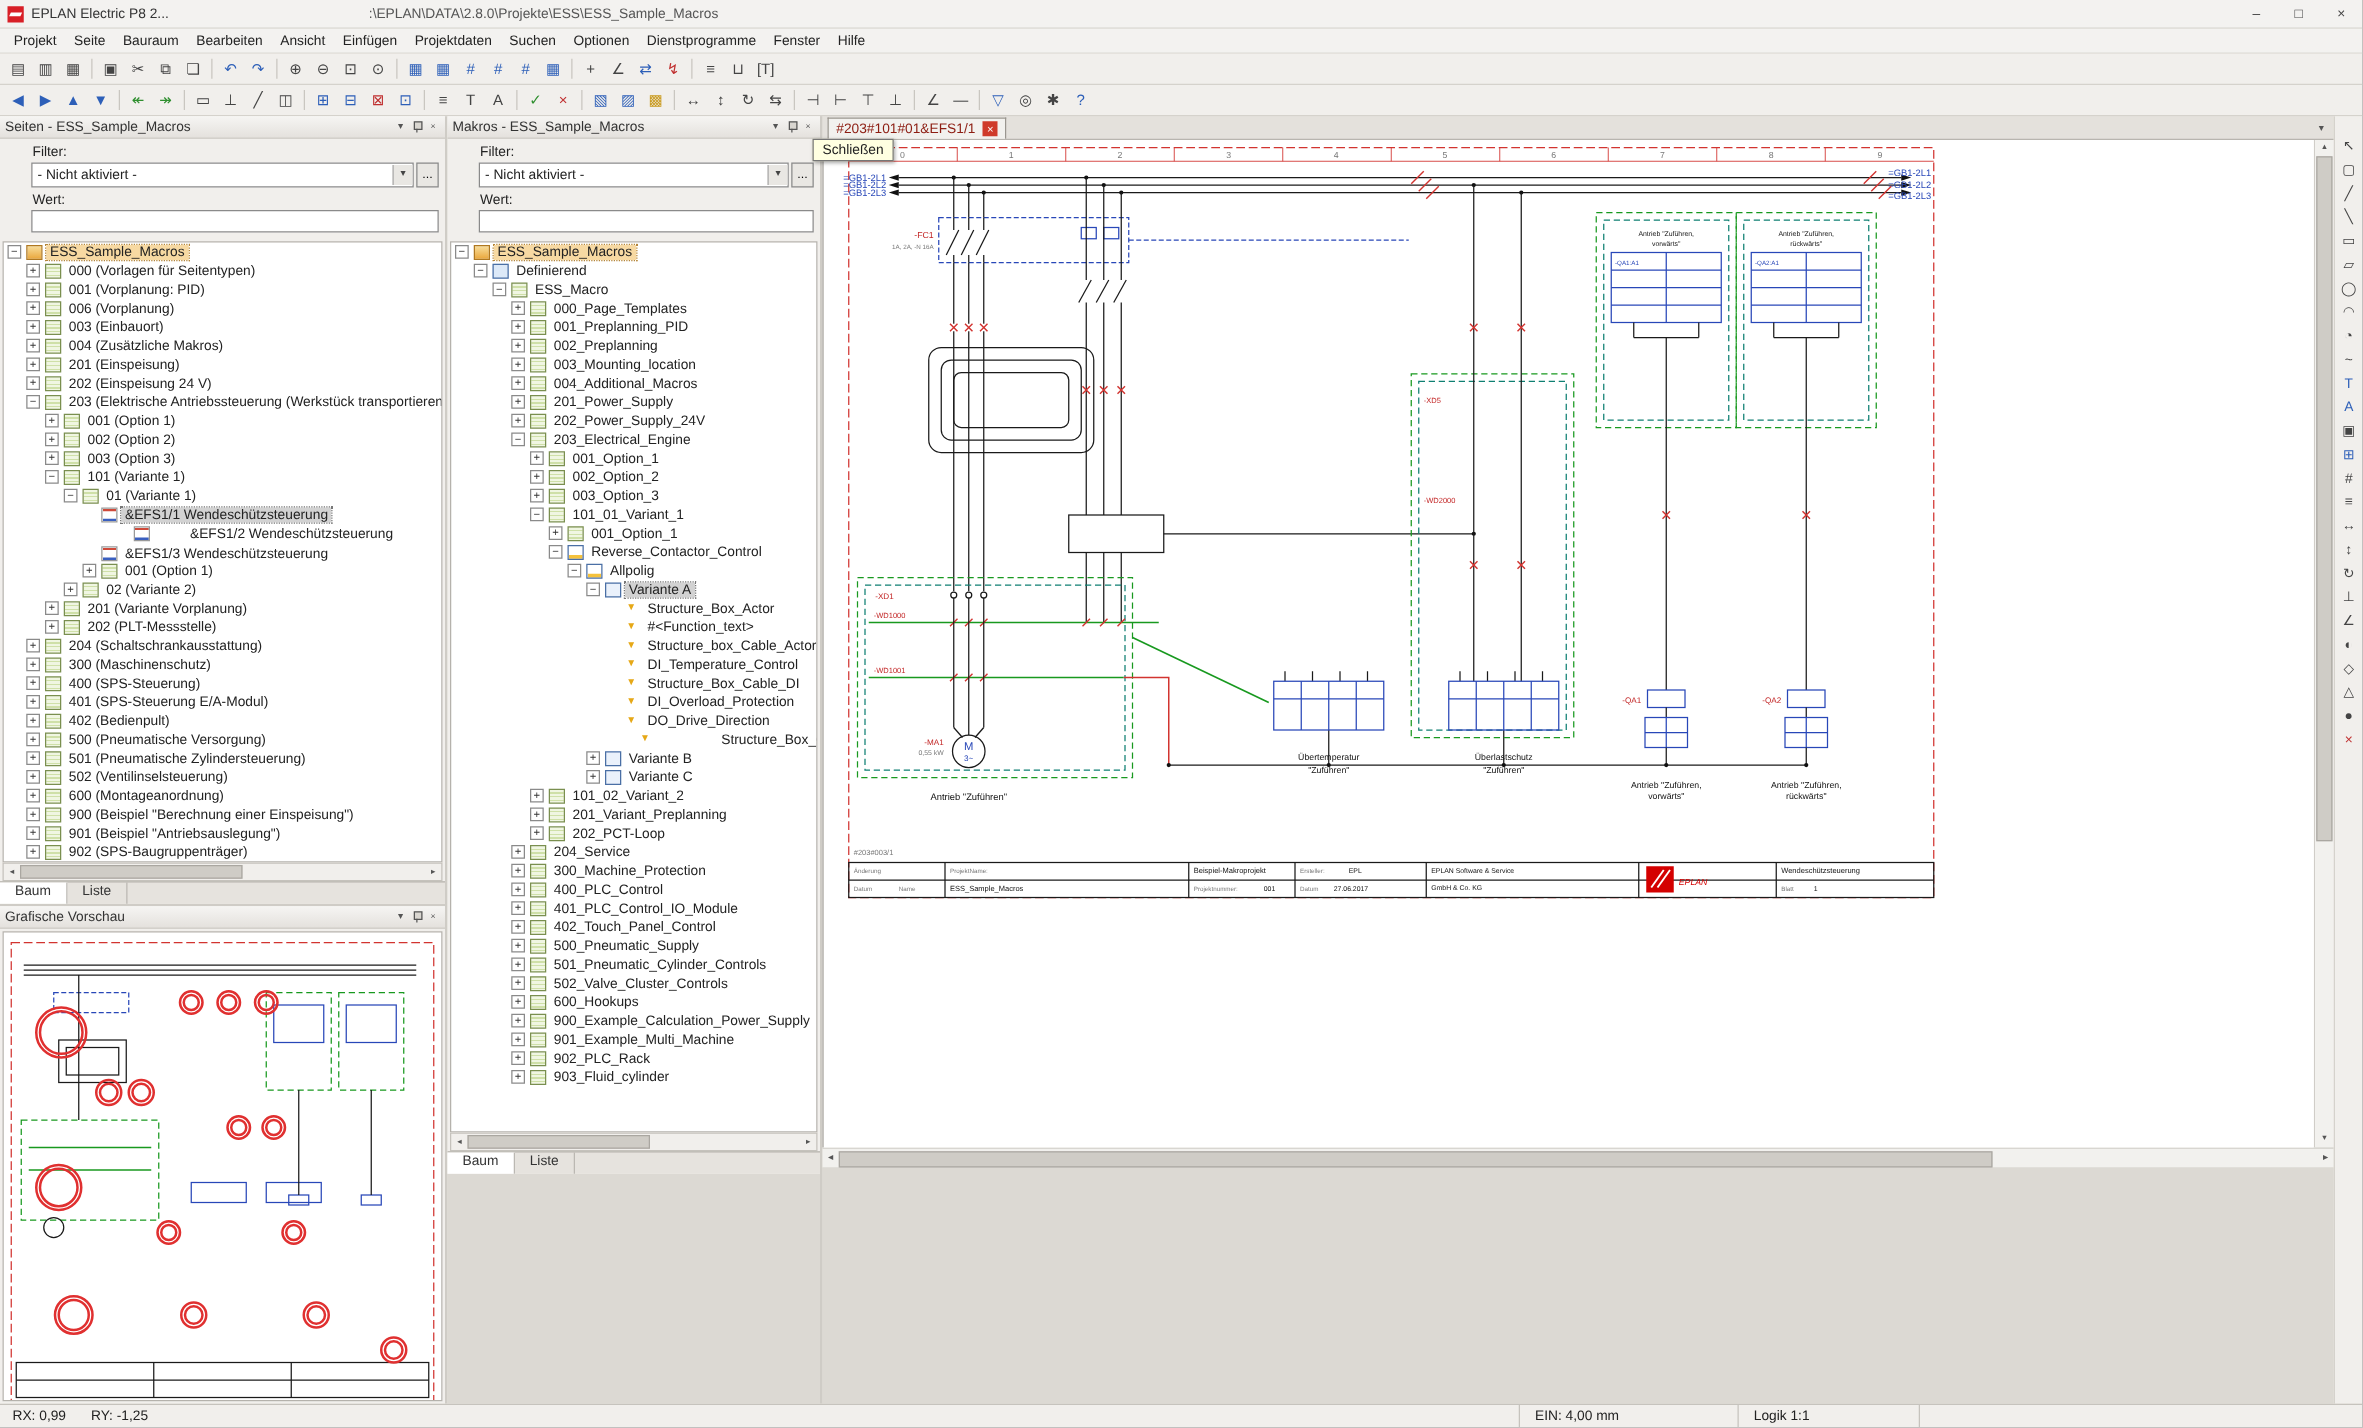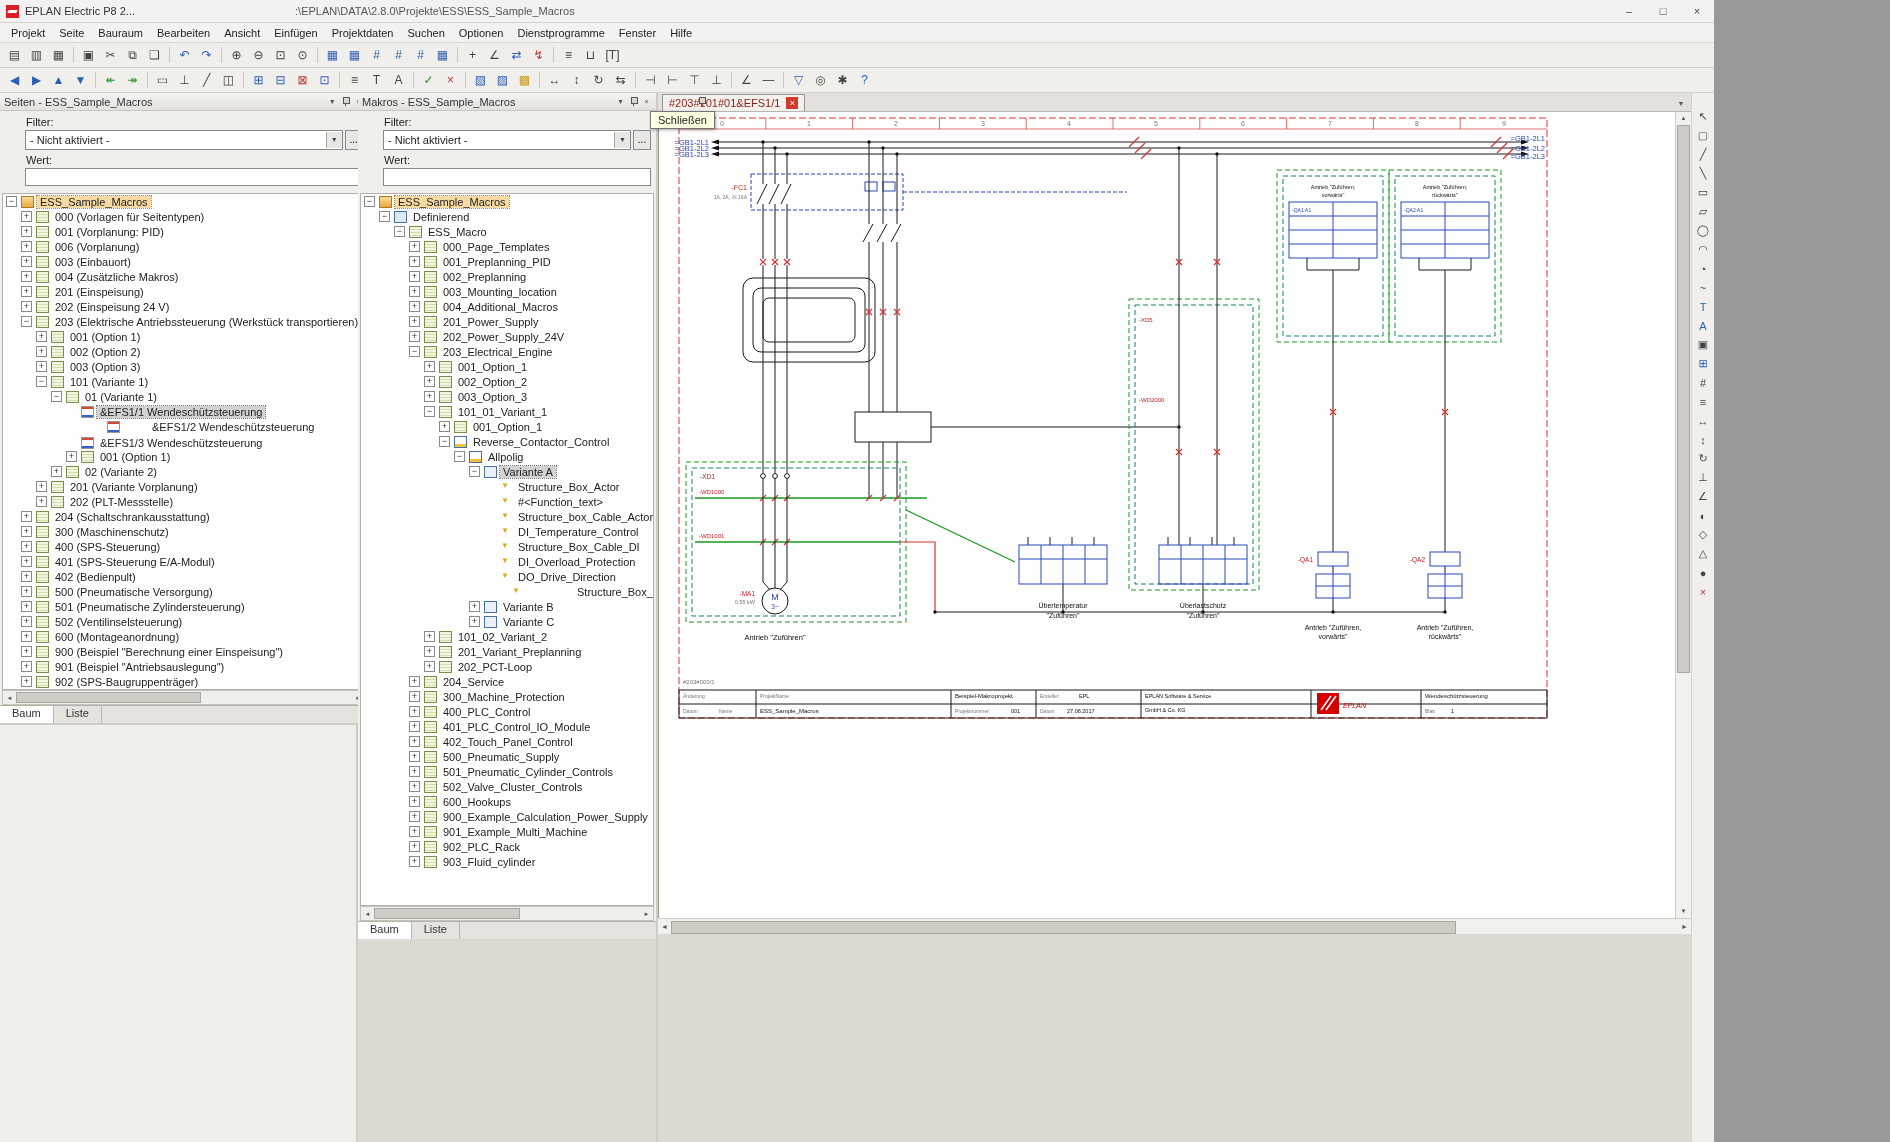--- a/index.html
+++ b/index.html
@@ -1,35 +1,35 @@
 <!DOCTYPE html>
 <html><head>
 <meta charset="utf-8">
 <style>
   html,body{margin:0;padding:0;background:#999;}
-  .app{width:1714px;height:1142px;position:relative;overflow:hidden;background:#e7e4df;
+  .app{width:1890px;height:1142px;position:relative;overflow:hidden;background:#e7e4df;
        font-family:"Liberation Sans",sans-serif;font-size:11px;color:#222;display:flex;flex-direction:column;}
   
   .titlebar{height:22px;background:#f3f2f0;border-bottom:1px solid #d6d3ce;display:flex;align-items:center;padding-left:6px;flex:none;}
   .logo{width:13px;height:13px;background:#d81f26;margin-right:6px;position:relative;flex:none;}
   .logo::after{content:"";position:absolute;left:2px;top:5px;width:9px;height:3px;background:#fff;transform:skewX(-25deg);}
   .tb-title{color:#333;}
   .tb-path{color:#555;margin-left:160px;}
   .win-btns{margin-left:auto;display:flex;height:100%;}
   .win-btn{width:34px;text-align:center;line-height:22px;color:#444;font-size:11px;}
   
   .menubar{height:19px;background:#f3f2f0;border-bottom:1px solid #dcd9d4;display:flex;align-items:center;padding-left:4px;flex:none;}
   .menu-item{padding:2px 7px;}
   .toolbar{height:24px;background:#f1efec;border-bottom:1px solid #d5d2cc;display:flex;align-items:center;padding-left:4px;gap:1px;flex:none;}
   .tb-btn{width:21px;height:20px;border:1px solid transparent;background:transparent;font-size:12px;line-height:18px;text-align:center;padding:0;font-family:inherit;}
   .tb-sep{width:1px;height:16px;background:#c9c6c0;margin:0 3px;display:inline-block;}
   .c-k{color:#444}.c-b{color:#2d5fb8}.c-r{color:#c03030}.c-g{color:#2f8f2f}.c-y{color:#c99a1e}
   
   .main{flex:1;display:flex;min-height:0;}
-  .col-left{width:356px;flex:none;display:flex;flex-direction:row;border-right:2px solid #cfccc6;background:#f1efec;}
+  .col-left{width:356px;flex:none;display:flex;flex-direction:column;border-right:2px solid #cfccc6;background:#f1efec;}
   .col-mid{width:298px;flex:none;border-right:2px solid #cfccc6;background:#dcd9d3;display:flex;flex-direction:column;}
   .panel{display:flex;flex-direction:column;min-height:0;background:#f1efec;}
   .p-seiten{height:630px;flex:none;border-bottom:2px solid #cfccc6;}
   .p-preview{flex:1;}
   .p-makros{height:846px;flex:none;}
   .phead{height:17px;flex:none;background:linear-gradient(#f6f5f3,#e4e1dd);border-bottom:1px solid #c9c6c0;display:flex;align-items:center;padding:0 4px;}
   .phead-title{color:#333;}
   .phead-btns{margin-left:auto;display:flex;align-items:center;gap:4px;}
   .ph-btn{font-size:7px;color:#555;width:11px;text-align:center;}
   .pin{width:7px;height:9px;position:relative;}
@@ -1130,15 +1130,23 @@
         <button class="rt-btn c-k">⊥</button>
         <button class="rt-btn c-k">∠</button>
         <button class="rt-btn c-k">◐</button>
         <button class="rt-btn c-k">◇</button>
         <button class="rt-btn c-k">△</button>
         <button class="rt-btn c-k">●</button>
         <button class="rt-btn c-r">×</button>
       </div>
   </div>
 
+  <div class="statusbar">
+    <span class="st-item">RX: 0,99</span>
+    <span class="st-item">RY: -1,25</span>
+    <span class="st-flex"></span>
+    <span class="st-seg seg-ein">EIN: 4,00 mm</span>
+    <span class="st-seg seg-logik">Logik 1:1</span>
+    <span class="st-seg seg-end"></span>
+  </div>
 
   <div class="tooltip">Schließen</div>
 </div>
 
 </body></html>

